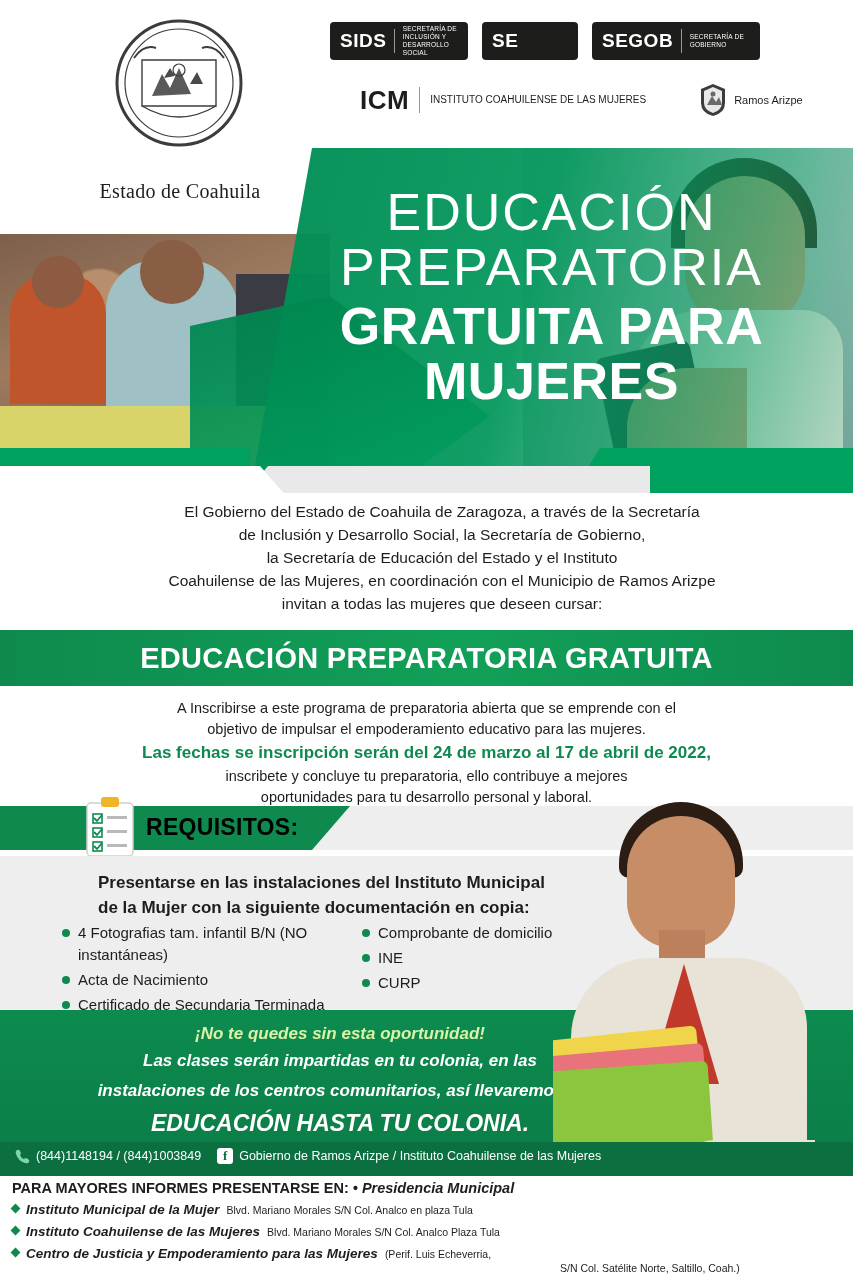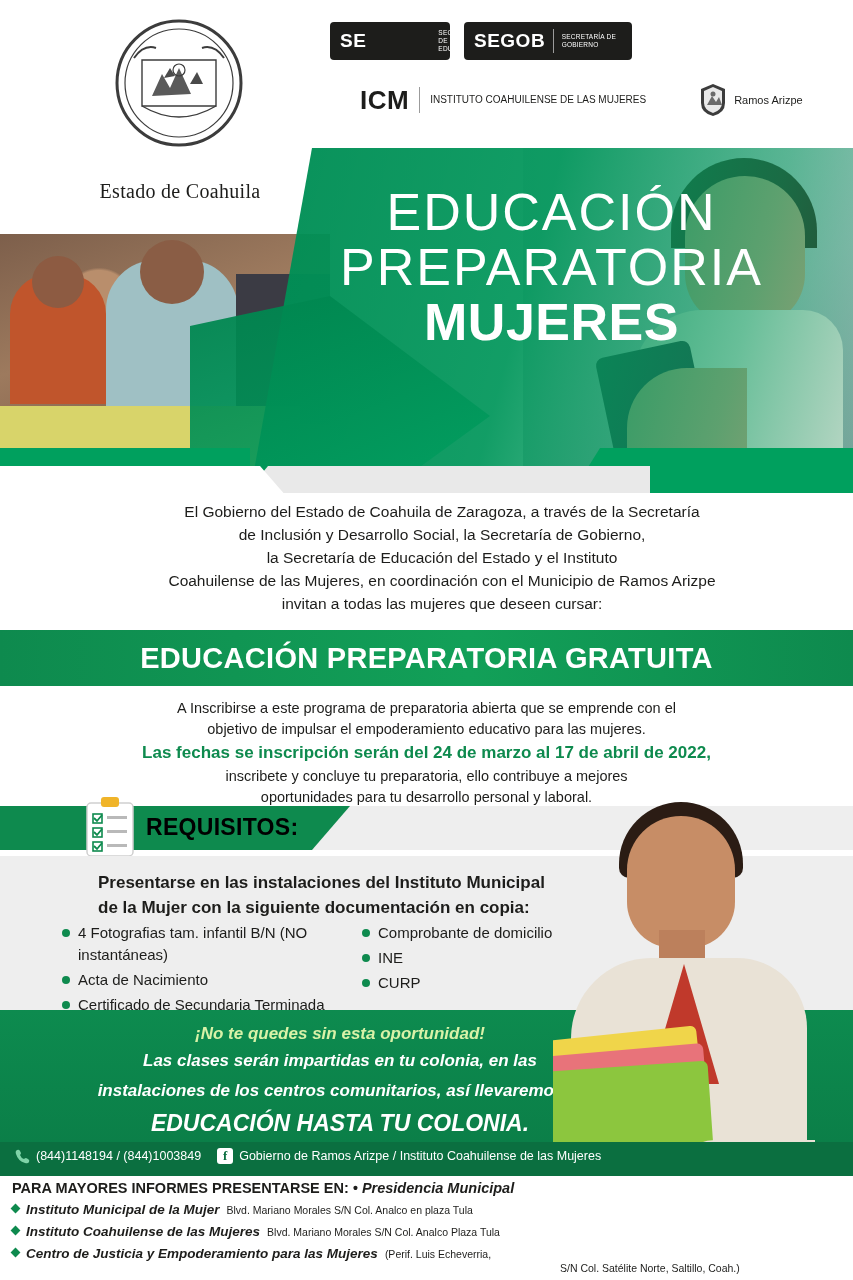--- a/index.html
+++ b/index.html
@@ -25,21 +25,21 @@
 
   .logo-row{position:absolute;left:330px;top:22px;width:510px;height:40px;display:flex;gap:14px;justify-content:flex-start;}
   .logo-box{
     background:#1d1d1b;color:#fff;border-radius:4px;height:38px;display:flex;align-items:center;
     padding:0 10px;box-sizing:border-box;
   }
   .logo-box .big{font-weight:bold;font-size:19px;letter-spacing:.5px;}
   .logo-box .sep{width:1px;background:#9b9b9b;height:24px;margin:0 8px;}
   .logo-box .small{font-size:6.5px;line-height:8px;letter-spacing:.2px;}
   .sids{width:138px;}
-  .se{width:120px;gap:28px;}
+  .se{width:96px;gap:28px;}
   .segob{width:168px;}
 
   .icm-row{position:absolute;left:360px;top:78px;width:480px;height:44px;display:flex;align-items:center;}
   .icm{display:flex;align-items:center;color:#1d1d1b;}
   .icm .icm-big{font-weight:bold;font-size:26px;letter-spacing:.5px;}
   .icm .icm-sep{width:1px;height:26px;background:#9b9b9b;margin:0 10px;}
   .icm .icm-small{font-size:10px;line-height:12px;}
   .ramos{display:flex;align-items:center;margin-left:54px;}
   .ramos-shield{width:26px;height:34px;}
   .ramos-label{font-size:11px;margin-left:8px;color:#1d1d1b;}
@@ -182,20 +182,25 @@
         <path d="M52 60 l6 -10 l5 8 z" fill="#4a4a4a"></path>
         <path d="M78 66 l7 -12 l6 12 z" fill="#4a4a4a"></path>
         <path d="M22 40 q10 -14 22 -10" stroke="#3c3c3c" stroke-width="2" fill="none"></path>
         <path d="M112 40 q-10 -14 -22 -10" stroke="#3c3c3c" stroke-width="2" fill="none"></path>
       </svg>
     </div>
 
     <div class="estado">Estado de Coahuila</div>
 
     <div class="logo-row">
+      <div class="logo-box sids">
+        <span class="big">SIDS</span>
+        <span class="sep"></span>
+        <span class="small">SECRETARÍA DE INCLUSIÓN Y DESARROLLO SOCIAL</span>
+      </div>
       <div class="logo-box se">
         <span class="big">SE</span>
         <span class="sep"></span>
         <span class="small">SECRETARÍA DE EDUCACIÓN</span>
       </div>
       <div class="logo-box segob">
         <span class="big">SEGOB</span>
         <span class="sep"></span>
         <span class="small">SECRETARÍA DE GOBIERNO</span>
       </div>
@@ -236,20 +241,21 @@
       <div class="hp-r-body"></div>
       <div class="hp-r-tab"></div>
       <div class="hp-r-arm"></div>
     </div>
     <div class="hero-green"></div>
     <div class="hero-green2"></div>
 
     <div class="hero-title">
       <div class="l1">EDUCACIÓN</div>
       <div class="l2">PREPARATORIA</div>
+      <div class="l3">GRATUITA PARA</div>
       <div class="l4">MUJERES</div>
     </div>
 
     <div class="hero-wedge-c"></div>
     <div class="hero-wedge-a"></div>
     <div class="hero-wedge-b"></div>
     <div class="hero-wedge-d"></div>
   </div>
 
   <div class="intro">

